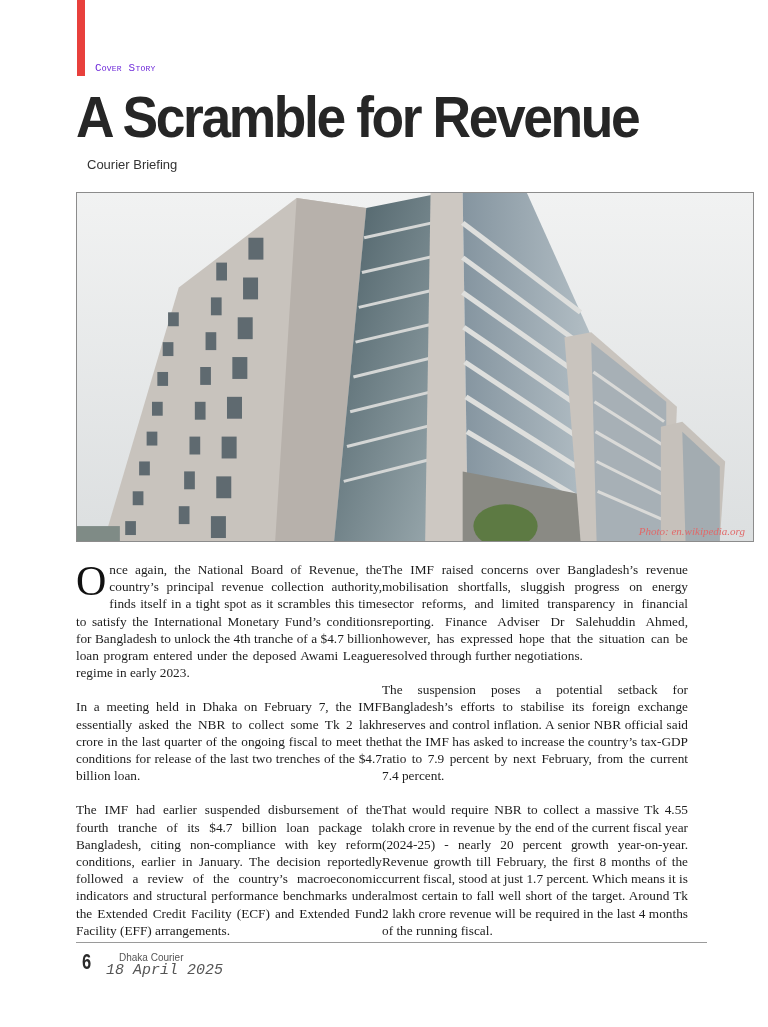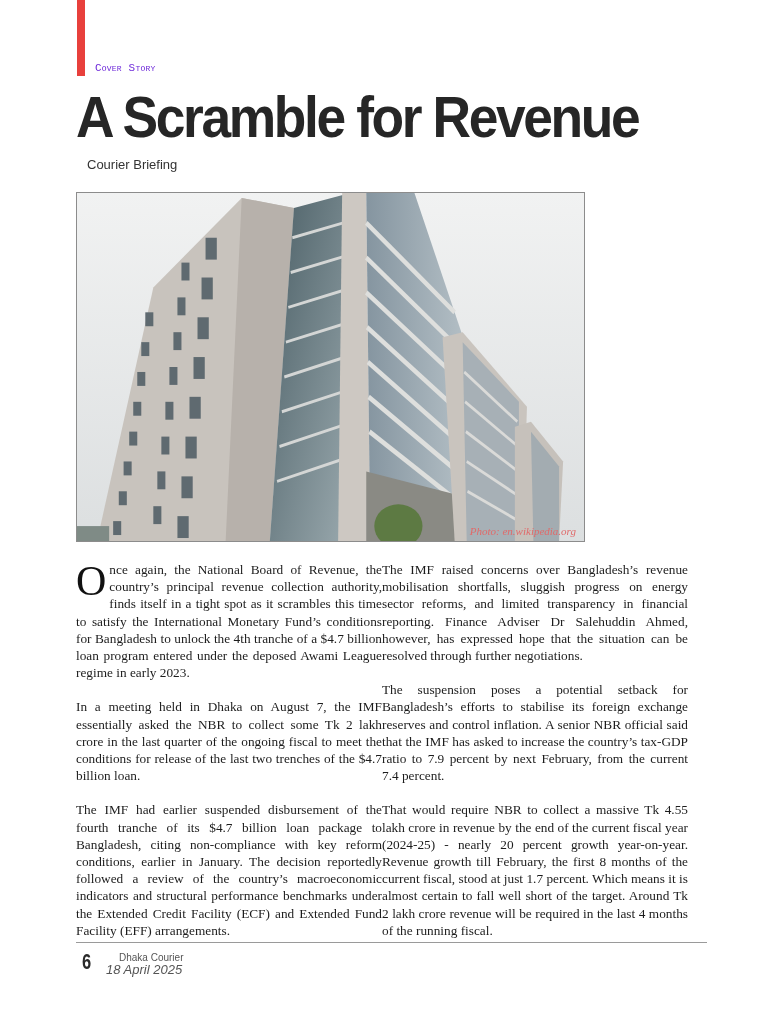--- a/index.html
+++ b/index.html
@@ -21,21 +21,21 @@
     letter-spacing: -2.6px; transform: scaleX(0.92); transform-origin: left top;
     white-space: nowrap;
   }
 
   .byline {
     position: absolute; left: 77px; top: 157px;
     font-family: "Liberation Sans", sans-serif; font-size: 13px; color: #333333; margin-left: 10px;
   }
 
   .photo {
-    position: absolute; left: 76px; top: 192px; width: 509px; height: 350px;
+    position: absolute; left: 76px; top: 192px; width: 678px; height: 350px;
     border: 1px solid #8c8c8c; overflow: hidden; background: #e9eaea;
   }
   .photo svg { display: block; width: 100%; height: 100%; }
   .photo-credit {
     position: absolute; right: 8px; bottom: 4px;
     font-family: "Liberation Serif", serif; font-style: italic; font-size: 11px; color: #e06a6a;
   }
 
   .col {
     position: absolute; top: 561px; width: 306px;
@@ -54,21 +54,21 @@
     position: absolute; left: 82px; top: 951px;
     font-family: "Liberation Sans", sans-serif; font-weight: 700; font-size: 22px; line-height: 22px;
     color: #2a2a2a; transform: scaleX(0.75); transform-origin: left top;
   }
   .pub-name {
     position: absolute; left: 106px; top: 952px;
     font-family: "Liberation Sans", sans-serif; font-size: 10px; color: #555; padding-left: 13px;
   }
   .pub-date {
     position: absolute; left: 106px; top: 962px;
-    font-family: Liberation Sans, sans-serif; font-size: 13px; font-style: italic; color: #555;
+    font-family: Liberation Mono, monospace; font-size: 15px; font-style: italic; color: #555;
   }
 </style>
 </head>
 <body>
 
 <div class="red-bar"></div>
 <div class="kicker">Cover Story</div>
 <h1 class="headline">A Scramble for Revenue</h1>
 <div class="byline">Courier Briefing</div>
 
@@ -161,21 +161,21 @@
     <polygon points="545,235 565,230 605,270 600,350 545,350" fill="#c6c1bb"></polygon>
     <polygon points="565,240 600,275 600,350 568,350" fill="#a3acb1"></polygon>
 
     <rect x="0" y="335" width="40" height="15" fill="#7f8b86"></rect>
   </svg>
   <figcaption class="photo-credit">Photo: en.wikipedia.org</figcaption>
 </figure>
 
 <div class="col col-left">
   <p><span class="dropcap">O</span><span>nce again, the National Board of Revenue, the country’s principal revenue collection authority, finds itself in a tight spot as it scrambles this time to satisfy the International Monetary Fund’s conditions for Bangladesh to unlock the 4th tranche of a $4.7 billion loan program entered under the deposed Awami League regime in early 2023.</span></p>
-  <p>In a meeting held in Dhaka on August 7, the IMF essentially asked the NBR to collect some Tk 2 lakh crore in the last quarter of the ongoing fiscal to meet the conditions for release of the last two trenches of the $4.7 billion loan.</p>
+  <p>In a meeting held in Dhaka on February 7, the IMF essentially asked the NBR to collect some Tk 2 lakh crore in the last quarter of the ongoing fiscal to meet the conditions for release of the last two trenches of the $4.7 billion loan.</p>
   <p>The IMF had earlier suspended disbursement of the fourth tranche of its $4.7 billion loan package to Bangladesh, citing non-compliance with key reform conditions, earlier in January. The decision reportedly followed a review of the country’s macroeconomic indicators and structural performance benchmarks under the Extended Credit Facility (ECF) and Extended Fund Facility (EFF) arrangements.</p>
 </div>
 
 <div class="col col-right">
   <p>The IMF raised concerns over Bangladesh’s revenue mobilisation shortfalls, sluggish progress on energy sector reforms, and limited transparency in financial reporting. Finance Adviser Dr Salehuddin Ahmed, however, has expressed hope that the situation can be resolved through further negotiations.</p>
   <p>The suspension poses a potential setback for Bangladesh’s efforts to stabilise its foreign exchange reserves and control inflation. A senior NBR official said that the IMF has asked to increase the country’s tax-GDP ratio to 7.9 percent by next February, from the current 7.4 percent.</p>
   <p>That would require NBR to collect a massive Tk 4.55 lakh crore in revenue by the end of the current fiscal year (2024-25) - nearly 20 percent growth year-on-year. Revenue growth till February, the first 8 months of the current fiscal, stood at just 1.7 percent. Which means it is almost certain to fall well short of the target. Around Tk 2 lakh crore revenue will be required in the last 4 months of the running fiscal.</p>
 </div>
 
 <div class="footer-rule"></div>

